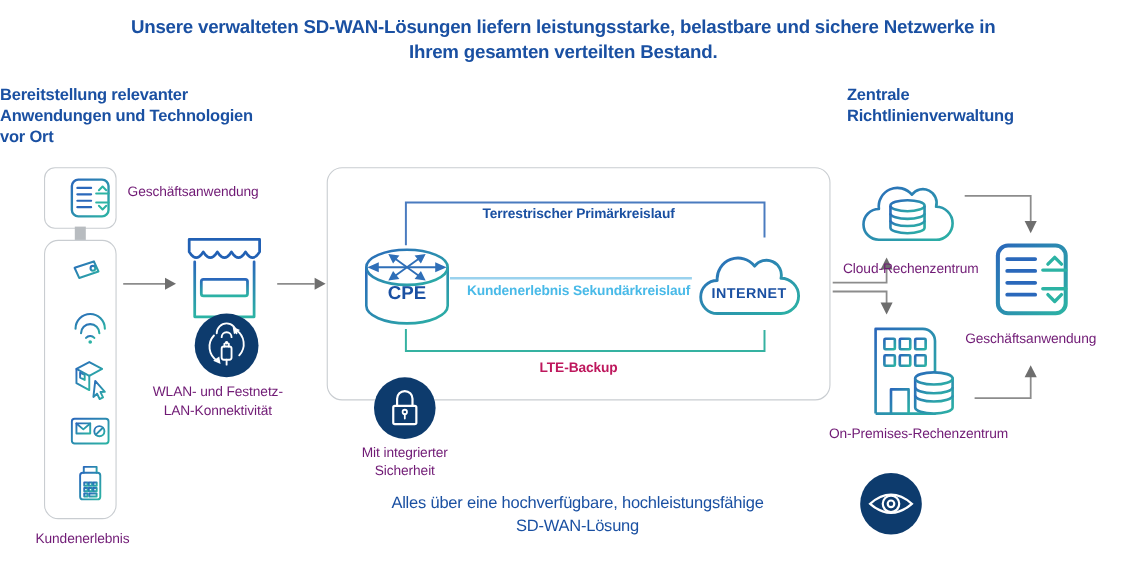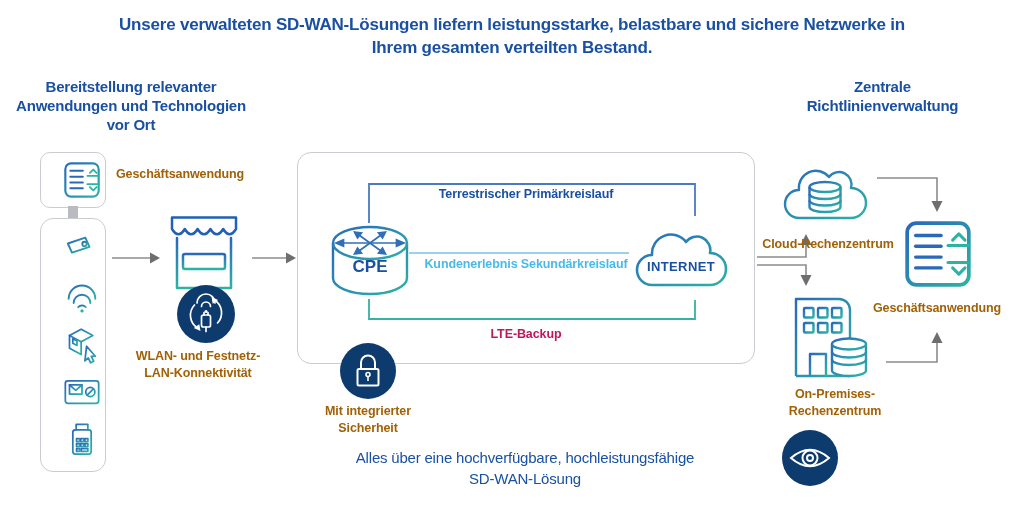--- a/index.html
+++ b/index.html
@@ -1,24 +1,24 @@
 <!DOCTYPE html>
 <html><head>
 <meta charset="utf-8">
 <style>
   html,body{margin:0;padding:0;background:#fff;}
   .canvas{position:relative;width:1024px;height:518px;background:#fff;overflow:hidden;
           font-family:"Liberation Sans",sans-serif;}
   .ml{white-space:pre-line;}
   .title{position:absolute;left:0;right:0;top:13px;text-align:center;font-size:17px;
          font-weight:bold;color:#1a50a2;line-height:23px;letter-spacing:-0.2px;}
-  .heading{position:absolute;text-align:center;font-weight:bold;font-size:15px;
+  .heading{position:absolute;font-weight:bold;font-size:15px;
            color:#1a50a2;line-height:19px;letter-spacing:-0.2px;}
-  .lbl{position:absolute;text-align:center;font-size:12.5px;color:#a16207;
-       line-height:16.5px;letter-spacing:-0.1px;font-weight:bold;}
+  .lbl{position:absolute;text-align:center;font-size:12.5px;color:#701a75;
+       line-height:16.5px;letter-spacing:-0.1px;}
   .lbl-left{text-align:left;}
   .box{position:absolute;border:1.5px solid #c9cdd1;background:#fff;box-sizing:border-box;padding-left:18px;}
   .small-box{left:40px;top:152px;width:66px;height:56px;border-radius:10px;
              display:flex;align-items:center;justify-content:center;}
   .tall-box{left:40px;top:218px;width:66px;height:254px;border-radius:13px;
             display:flex;flex-direction:column;align-items:center;gap:7px;padding-top:12px;}
   .joiner{position:absolute;left:68px;top:206px;width:10px;height:13px;background:#b8bcc0;}
   .center-box{left:297px;top:152px;width:458px;height:212px;border-radius:14px;}
   .net-svg{position:absolute;left:0;top:0;}
   .net-label{position:absolute;left:0;right:0;text-align:center;font-weight:bold;
@@ -178,20 +178,21 @@
           <rect x="22.5" y="23.5" width="3.6" height="3.6"></rect>
           <rect x="27.5" y="23.5" width="3.6" height="3.6"></rect>
         <rect x="17.5" y="29.5" width="3.6" height="3.6"></rect>
           <rect x="22.5" y="29.5" width="3.6" height="3.6"></rect>
           <rect x="27.5" y="29.5" width="3.6" height="3.6"></rect>
         <rect x="17.5" y="35.5" width="3.6" height="3.4"></rect>
           <rect x="23" y="35.5" width="8" height="3.4"></rect>
       </g>
     </svg>
   </div>
+  <div class="lbl" style="left:0;top:482px;width:150px;">Kundenerlebnis</div>
 
   <svg class="abs" style="left:160px;top:210px;" width="88" height="92" viewBox="0 0 88 92">
     <defs>
         <linearGradient id="gS" x1="0" y1="0" x2="0" y2="1">
       <stop offset="0" stop-color="#2a68bb"></stop>
           <stop offset="1" stop-color="#2cb3a4"></stop>
         </linearGradient>
       </defs>
     <path d="M12,7.5 H76 V19 q-6.4,10.5 -12.8,0 q-6.4,10.5 -12.8,0 q-6.4,10.5 -12.8,0 q-6.4,10.5 -12.8,0 q-6.4,10.5 -12.8,0 Z" fill="none" stroke="#2160b4" stroke-width="2.5" stroke-linejoin="round"></path>
     <g fill="none" stroke="url(#gS)" stroke-width="2.5" stroke-linecap="round" stroke-linejoin="round">

